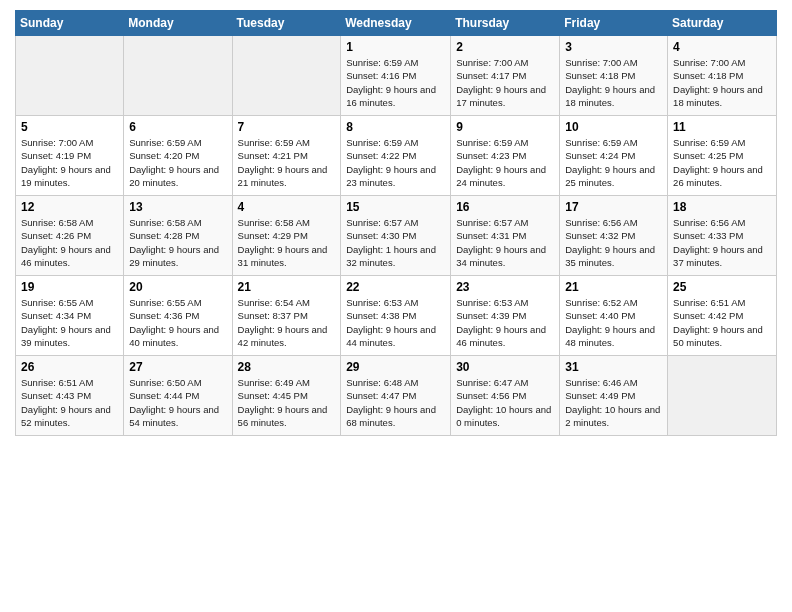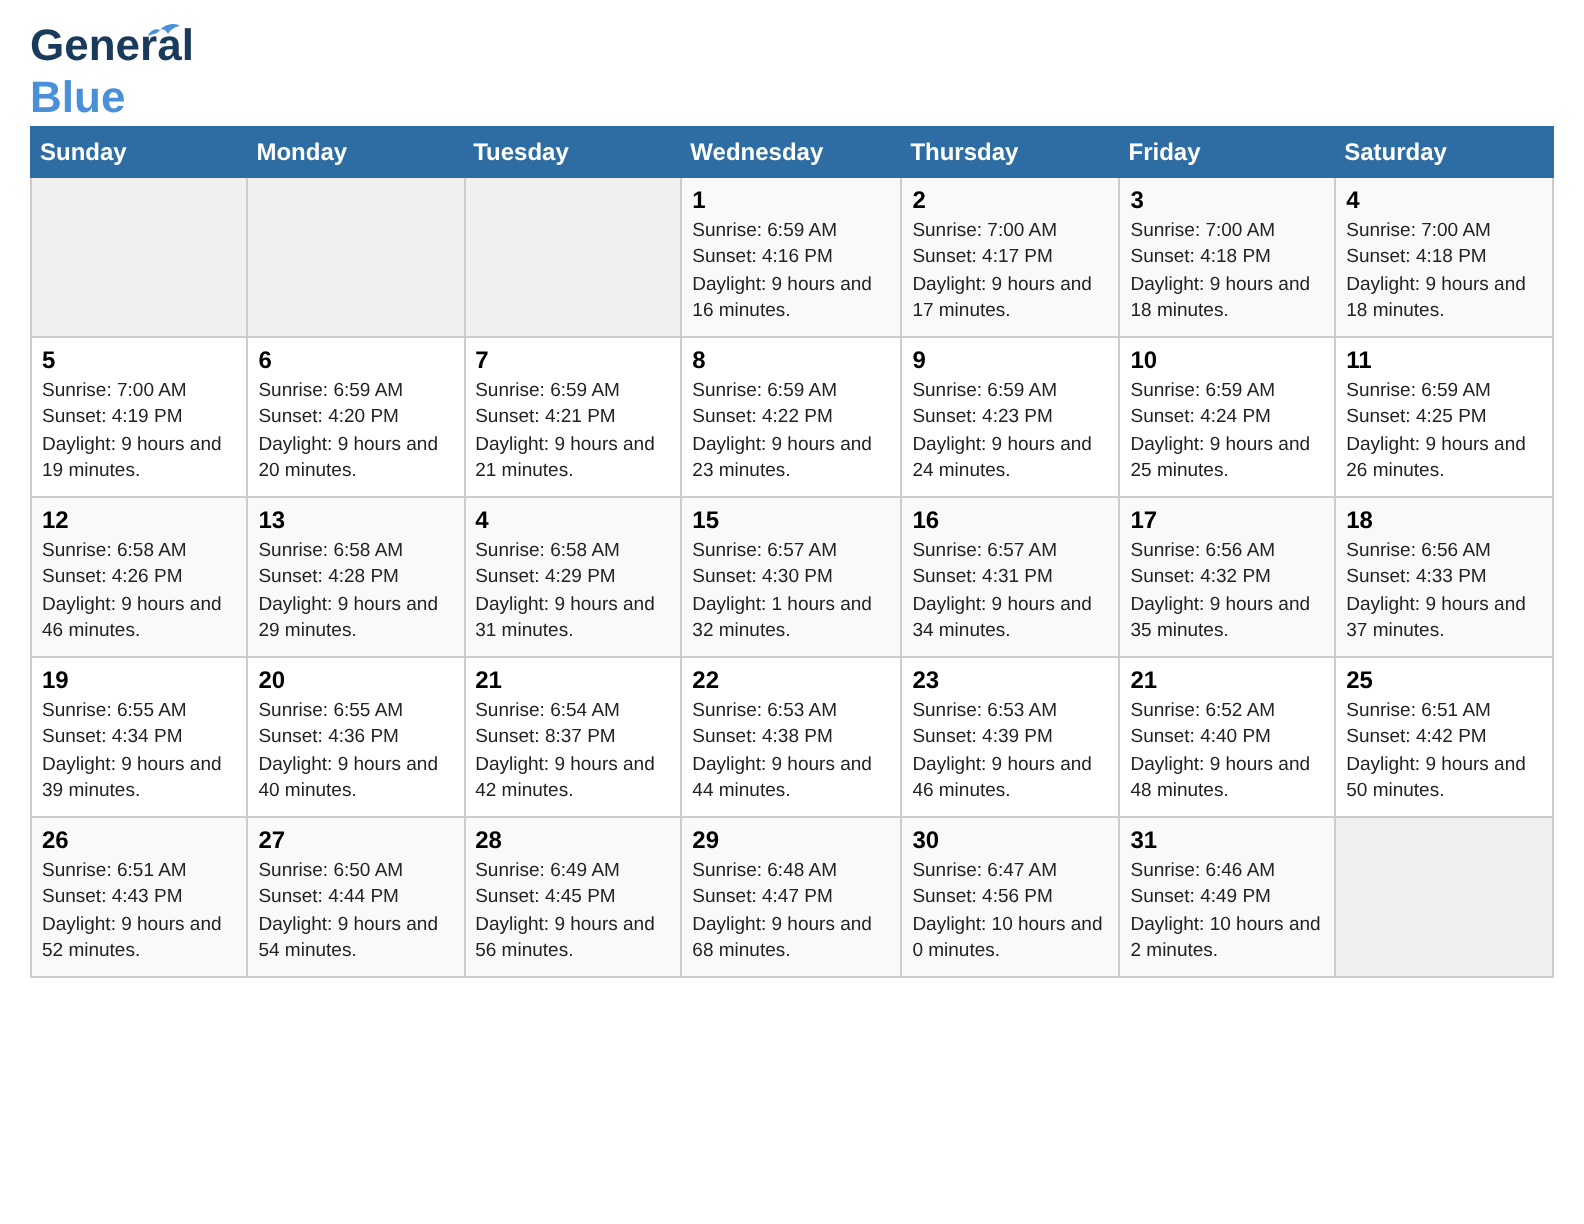--- a/index.html
+++ b/index.html
@@ -18,40 +18,20 @@
     tbody tr:nth-child(odd) { background: #f9f9f9; }
     td { border: 1px solid #ccc; padding: 4px 5px; vertical-align: top; width: 113px; height: 80px; }
     .day-number { font-size: 12px; font-weight: bold; margin-bottom: 2px; }
     .day-info { font-size: 9.5px; color: #222; line-height: 1.4; }
     .empty { background: #f0f0f0; }
   </style>
 </head>
 <body>
 
 <div class="page">
-  <div class="header">
-    <div class="logo">
-      <div class="logo-row">
-        <div style="position:relative; width:70px; height:45px;">
-          <span style="font-size:22px; font-weight:bold; color:#1a3a5c;">General</span>
-          <svg style="position:absolute; top:0; right:-5px;" width="20" height="20" viewBox="0 0 20 20">
-            <path d="M10 5 C12 2, 18 1, 20 3 C18 3, 15 5, 14 7 C13 5, 11 4, 10 5Z" fill="#4a90d9"></path>
-            <path d="M10 5 C8 4, 5 5, 4 8 C6 7, 9 7, 10 5Z" fill="#4a90d9"></path>
-          </svg>
-          <div style="margin-top:0px;">
-            <span style="font-size:22px; font-weight:bold; color:#4a90d9;">Blue</span>
-          </div>
-        </div>
-      </div>
-    </div>
-    <div class="title-block">
-      <div class="calendar-title"></div>
-      <div class="calendar-subtitle"></div>
-    </div>
-  </div>
 
   <table>
     <thead>
       <tr>
       <th>Sunday</th>
           <th>Monday</th>
           <th>Tuesday</th>
           <th>Wednesday</th>
           <th>Thursday</th>
           <th>Friday</th>

